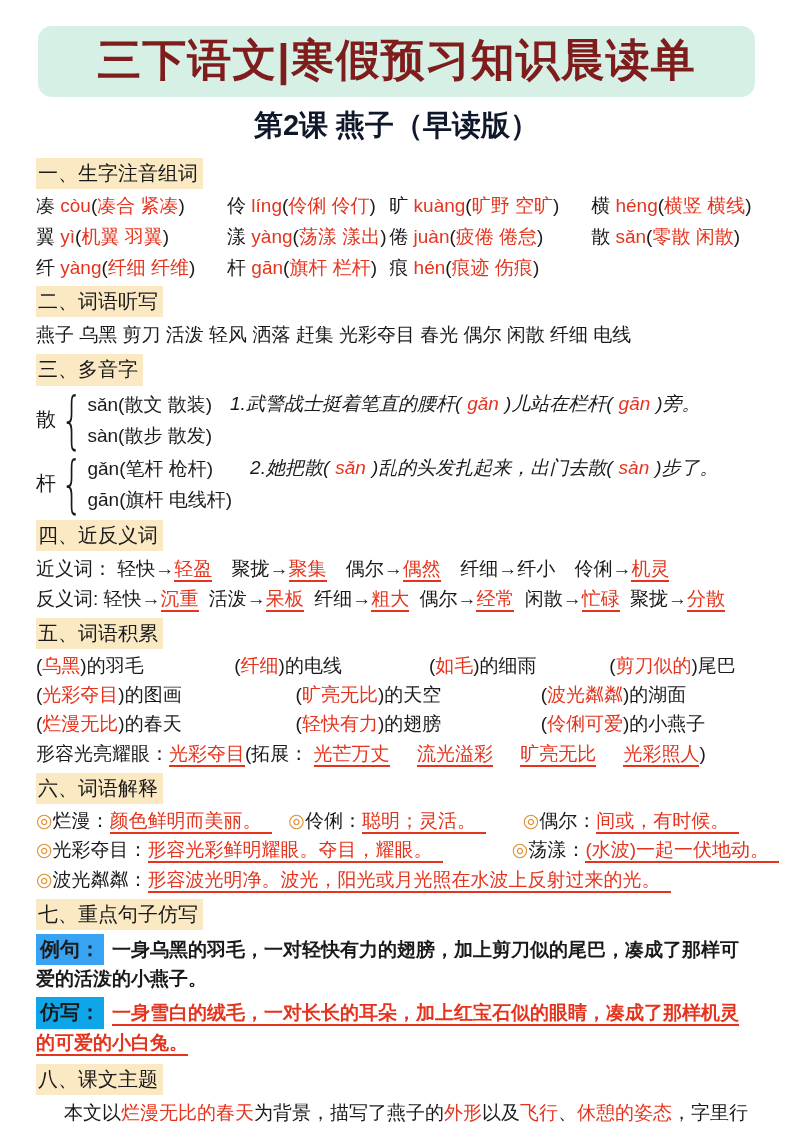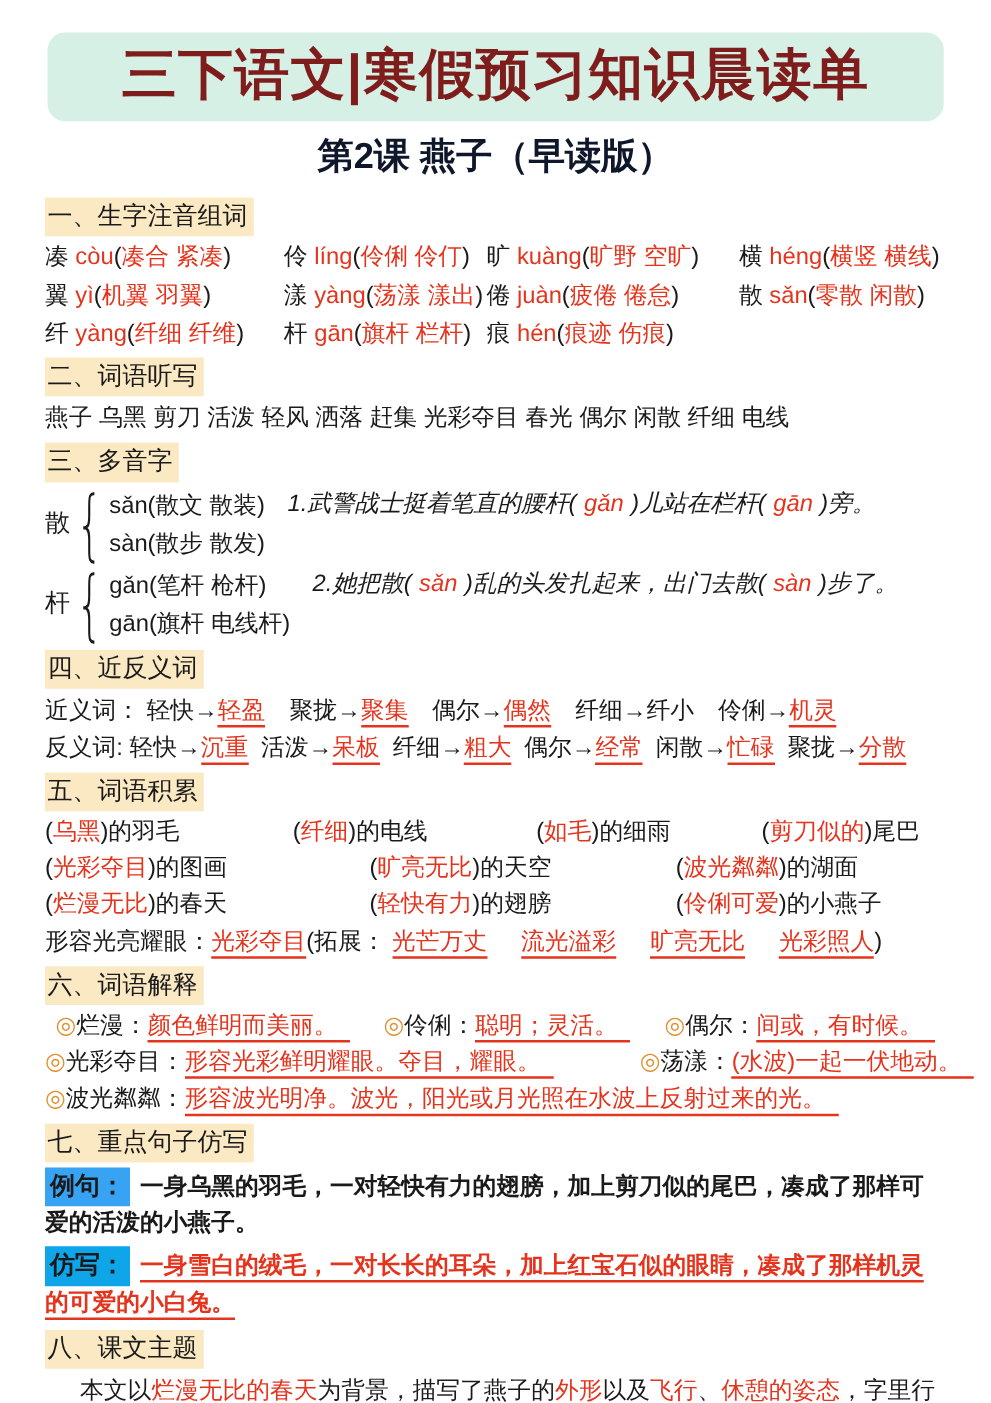--- a/index.html
+++ b/index.html
@@ -74,21 +74,21 @@
   .py-gap { margin: 0 6px; }
   
   .pair-line span.pair { margin-right: 14px; white-space: nowrap; }
   .pair-line.tight span.pair { margin-right: 5px; }
   
   .acc-grid1 { display: grid; grid-template-columns: 27.5% 27% 25% 20.5%; }
   .acc-grid2 { display: grid; grid-template-columns: 36% 34% 30%; }
   .acc-item { white-space: nowrap; }
   .shine-item { margin-right: 22px; text-align: right; }
   
-  .def-grid1 { display: grid; grid-template-columns: 35% 32.5% 32.5%; text-align: center; }
+  .def-grid1 { display: grid; grid-template-columns: 35% 32.5% 32.5%; }
   .def-grid2 { display: grid; grid-template-columns: 66% 34%; }
   .def-item { white-space: nowrap; }
   .bullet { color: #e0912f; }
   
   .label-tag {
     display: inline-block;
     padding: 0 4px 1px 4px;
     margin-right: 8px;
     font-size: 20px;
   }

